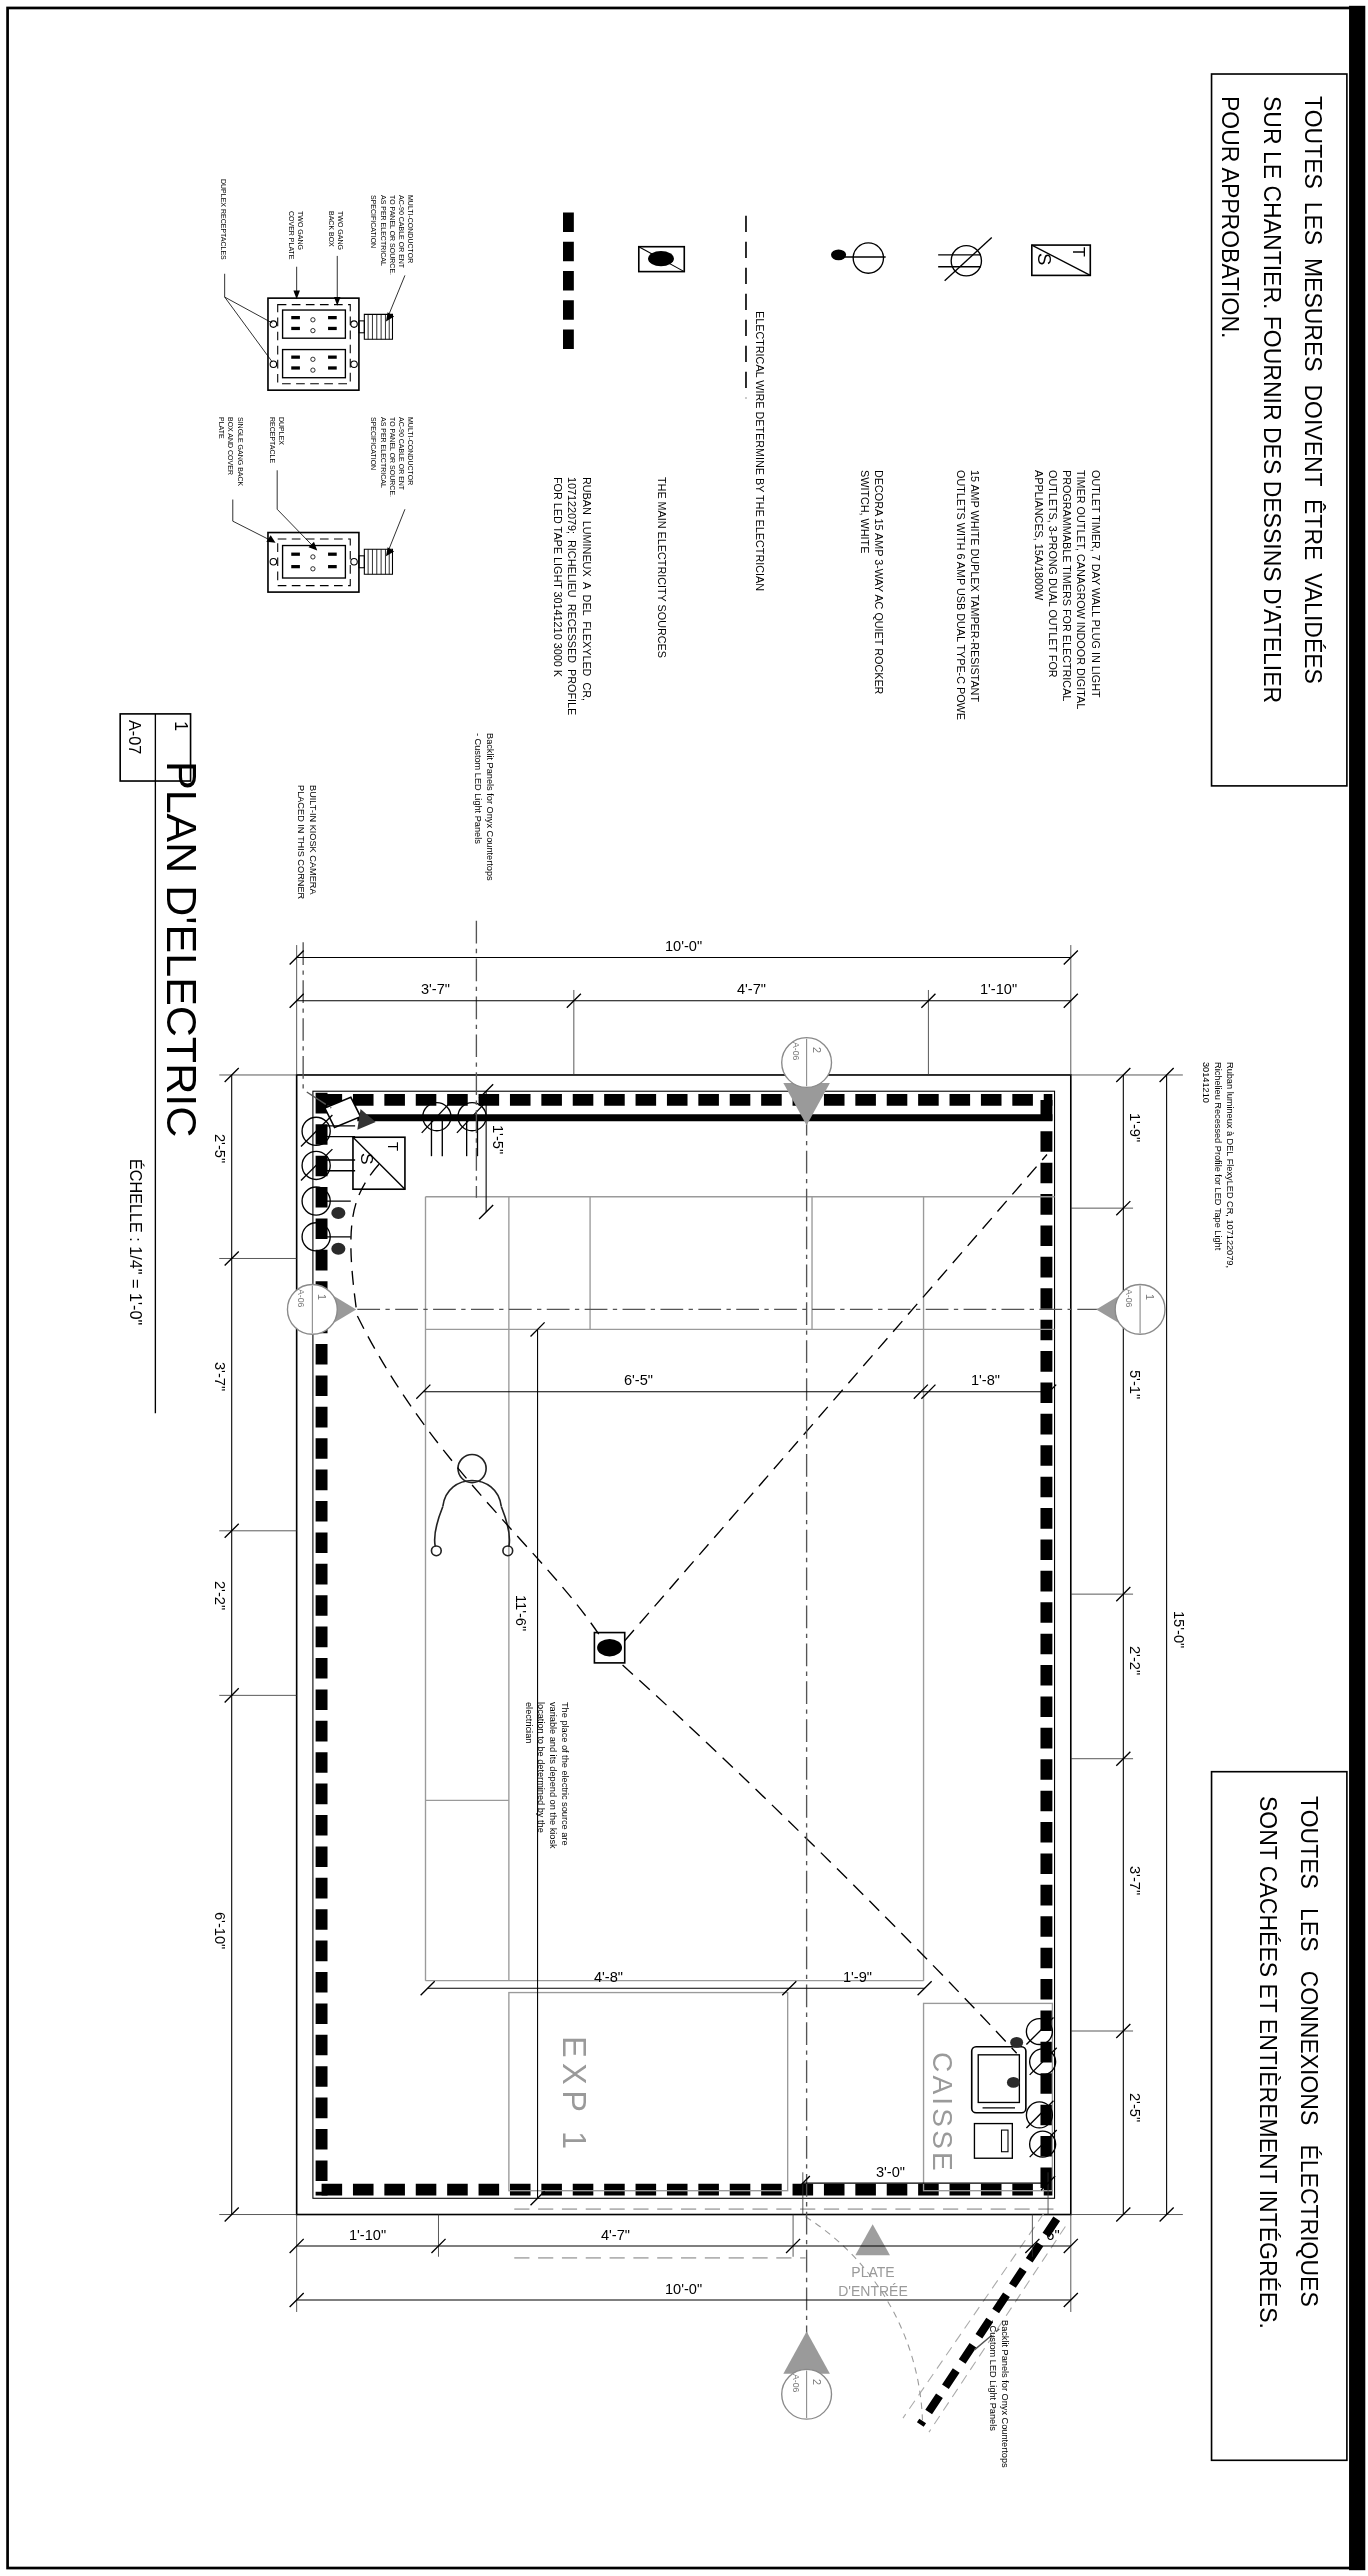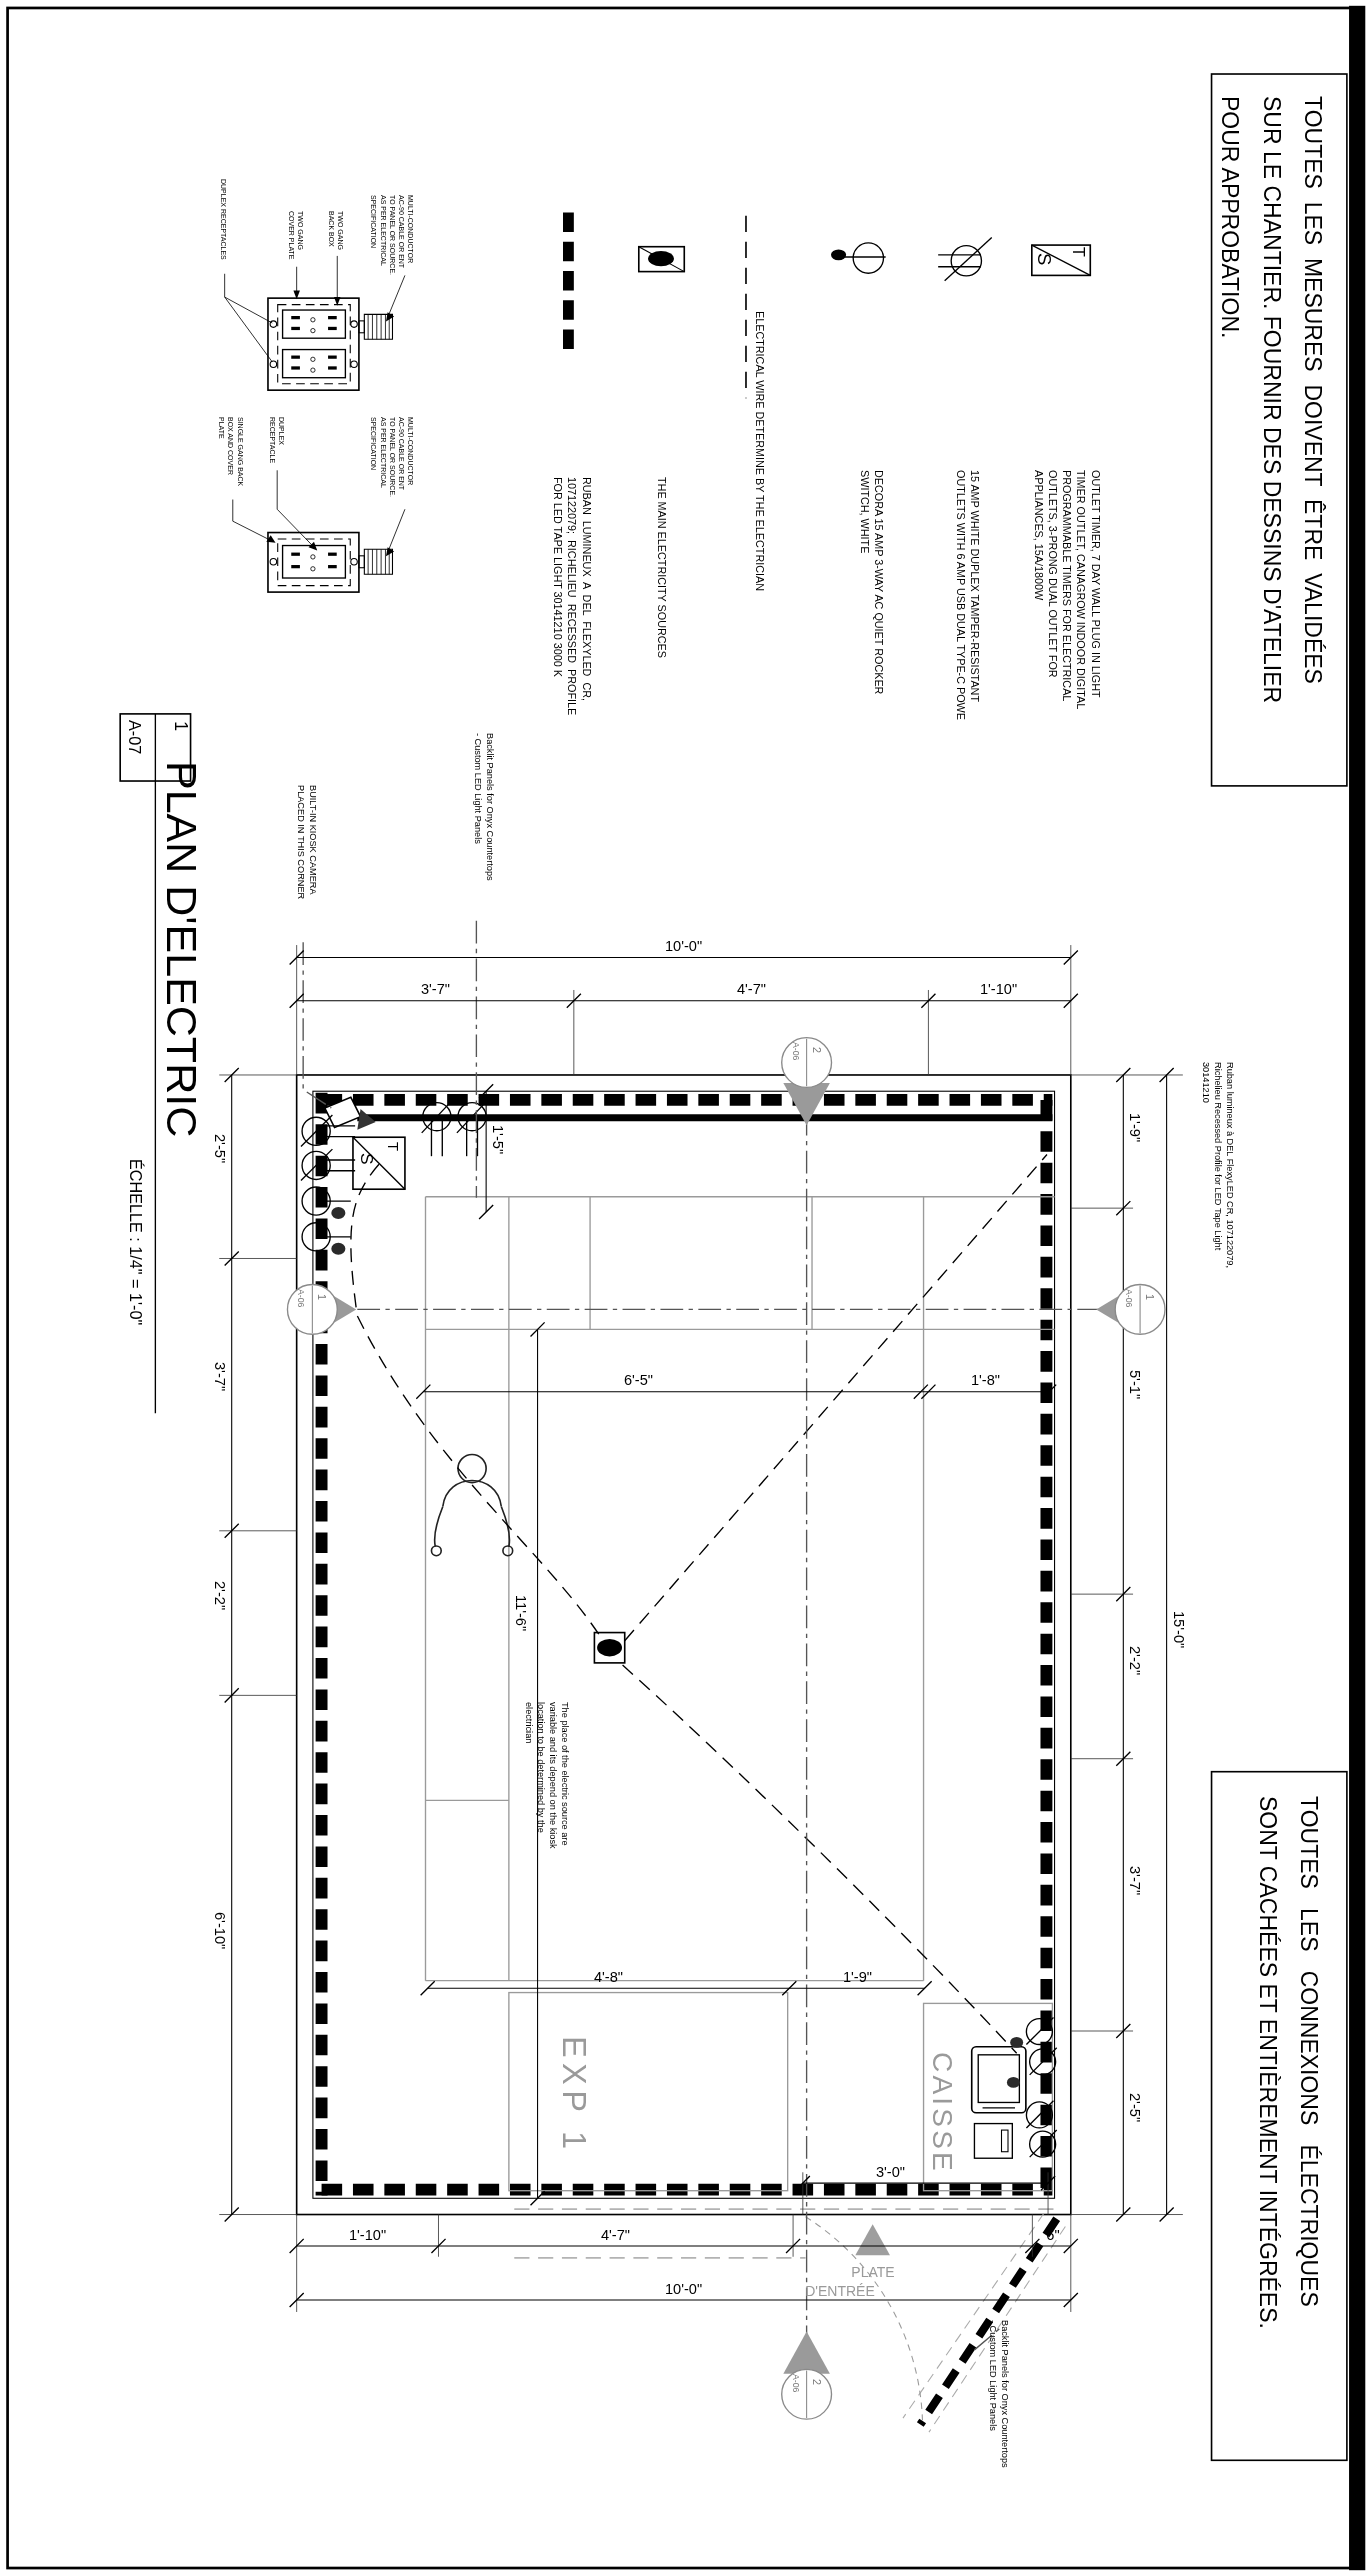--- a/index.html
+++ b/index.html
@@ -372,21 +372,21 @@
   <div class="v note" style="left:536px;top:1702px;">location to be determined by the</div>
   <div class="v note" style="left:524px;top:1702px;">electrician</div>
 
   <div class="v note" style="left:1000px;top:2320px;">Backlit Panels for Onyx Countertops</div>
   <div class="v note" style="left:988px;top:2320px;">- Custom LED Light Panels</div>
 
   <div class="v gray" style="left:557px;top:2036px;font-size:32.5px;letter-spacing:5.4px;">EXP 1</div>
   <div class="v gray" style="left:928px;top:2052px;font-size:28px;letter-spacing:3.2px;">CAISSE</div>
 
   <div class="h gray center" style="left:819px;top:2265px;width:108px;font-size:14px;">PLATE</div>
-  <div class="h gray center" style="left:786px;top:2284px;width:108px;font-size:14px;">D'ENTRÉE</div>
+  <div class="h gray center" style="left:819px;top:2284px;width:108px;font-size:14px;">D'ENTRÉE</div>
 
   <div class="h dimtxt center" style="left:643px;top:939px;width:81px;">10'-0"</div>
   <div class="h dimtxt center" style="left:395px;top:982px;width:81px;">3'-7"</div>
   <div class="h dimtxt center" style="left:711px;top:982px;width:81px;">4'-7"</div>
   <div class="h dimtxt center" style="left:958px;top:982px;width:81px;">1'-10"</div>
 
   <div class="h dimtxt center" style="left:327px;top:2228px;width:81px;">1'-10"</div>
   <div class="h dimtxt center" style="left:575px;top:2228px;width:81px;">4'-7"</div>
   <div class="h dimtxt center" style="left:1023px;top:2228px;width:60px;">6"</div>
   <div class="h dimtxt center" style="left:643px;top:2282px;width:81px;">10'-0"</div>

